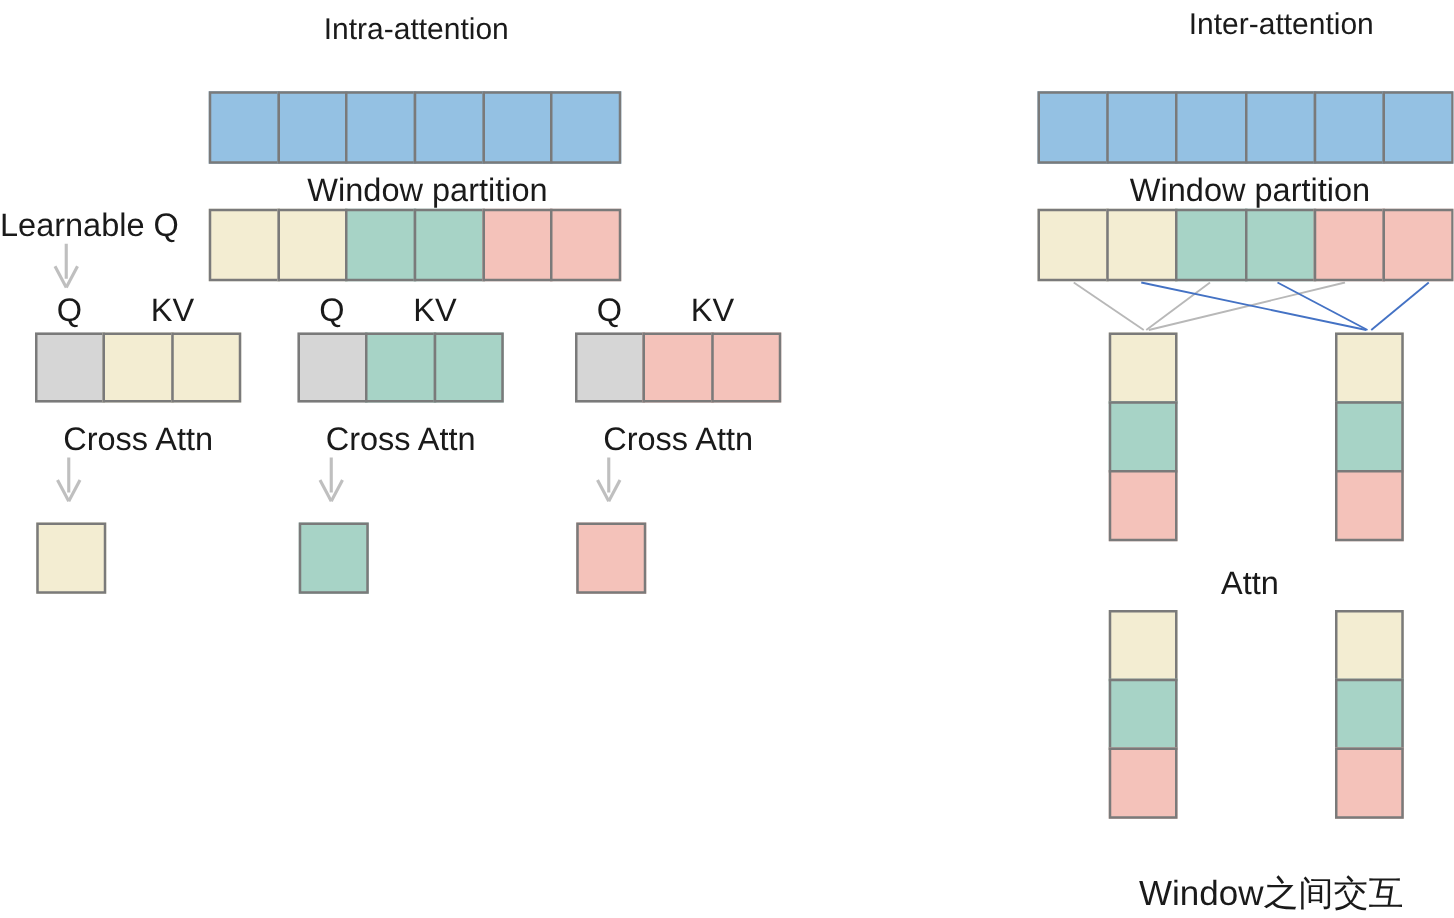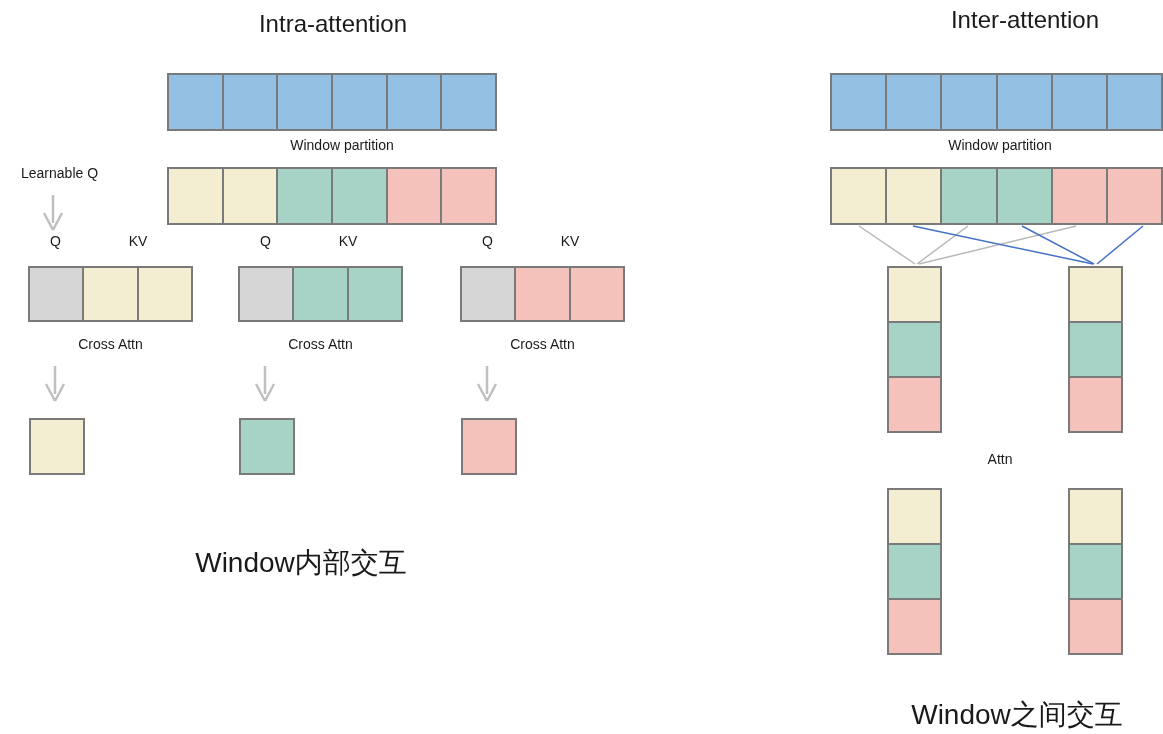--- a/index.html
+++ b/index.html
@@ -8,21 +8,21 @@
     width:1163px;height:734px;
     overflow:hidden;
     background:#ffffff;
     font-family:"Liberation Sans", sans-serif;
     color:#1a1a1a;
   }
   .abs{position:absolute;}
   .label{white-space:nowrap;}
   .center{text-align:center;}
   .t20{font-size:24px;}
-  .t19{font-size:14px;}
+  .t19{font-size:26px;}
   .t28{font-size:28px;}
 
   
   .hbar{display:flex;}
   .hbar .cell{
     flex:1;
     border:2px solid var(--border);
     margin-left:-2px;
     box-sizing:border-box;
   }
@@ -61,21 +61,21 @@
 
   <div class="abs hbar" style="left:167px;top:167px;width:330px;height:58px;">
       <div class="cell" style="background: var(--cream);"></div>
       <div class="cell" style="background: var(--cream);"></div>
       <div class="cell" style="background: var(--teal);"></div>
       <div class="cell" style="background: var(--teal);"></div>
       <div class="cell" style="background: var(--pink);"></div>
       <div class="cell" style="background: var(--pink);"></div>
     </div>
 
-  <div class="abs label t19" style="left:21px;top:165px;width:150px;">Learnable Q</div>
+  <div class="abs label t19" style="left:0;top:165px;width:150px;">Learnable Q</div>
 
   <svg class="abs arrow-svg" style="left:40px;top:193px;" width="26" height="40" viewBox="0 0 26 40">
     <line x1="13" y1="2" x2="13" y2="30" stroke="var(--arrow)" stroke-width="2.5"></line>
     <line x1="4" y1="20" x2="13" y2="37" stroke="var(--arrow)" stroke-width="2.5"></line>
     <line x1="22" y1="20" x2="13" y2="37" stroke="var(--arrow)" stroke-width="2.5"></line>
   </svg>
 
   <div class="abs label center t19" style="left:28px;top:233px;width:55px;">Q</div>
   <div class="abs label center t19" style="left:83px;top:233px;width:110px;">KV</div>
   <div class="abs hbar" style="left:28px;top:266px;width:165px;height:56px;">
@@ -120,21 +120,20 @@
   <div class="abs label center t19" style="left:460px;top:336px;width:165px;">Cross Attn</div>
   <svg class="abs arrow-svg" style="left:474px;top:364px;" width="26" height="40" viewBox="0 0 26 40">
     <line x1="13" y1="2" x2="13" y2="30" stroke="var(--arrow)" stroke-width="2.5"></line>
     <line x1="4" y1="20" x2="13" y2="37" stroke="var(--arrow)" stroke-width="2.5"></line>
     <line x1="22" y1="20" x2="13" y2="37" stroke="var(--arrow)" stroke-width="2.5"></line>
   </svg>
   <div class="abs vcol" style="left:461px;top:418px;width:56px;height:57px;">
       <div class="cell" style="background: var(--pink); height: 57px;"></div>
     </div>
 
-  <div class="abs label center t28" style="left:150px;top:544px;width:302px;">Window内部交互</div>
 
   <div class="abs label center t20" style="left:890px;top:6px;width:270px;">Inter-attention</div>
 
   <div class="abs hbar" style="left:830px;top:73px;width:333px;height:58px;">
       <div class="cell" style="background: var(--blue);"></div>
       <div class="cell" style="background: var(--blue);"></div>
       <div class="cell" style="background: var(--blue);"></div>
       <div class="cell" style="background: var(--blue);"></div>
       <div class="cell" style="background: var(--blue);"></div>
       <div class="cell" style="background: var(--blue);"></div>

